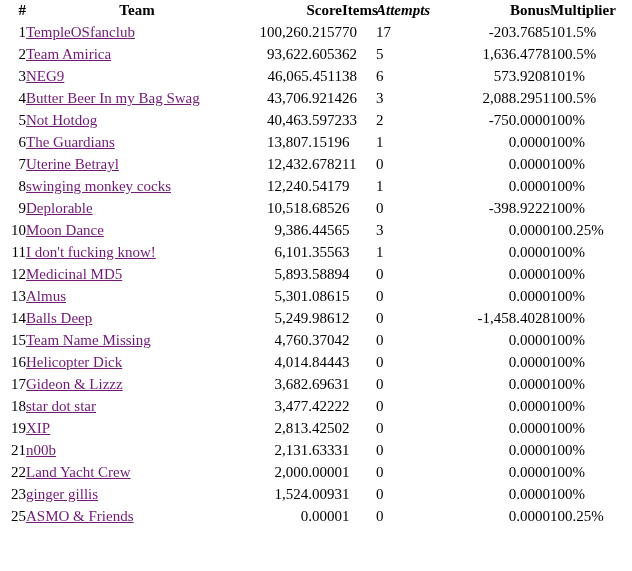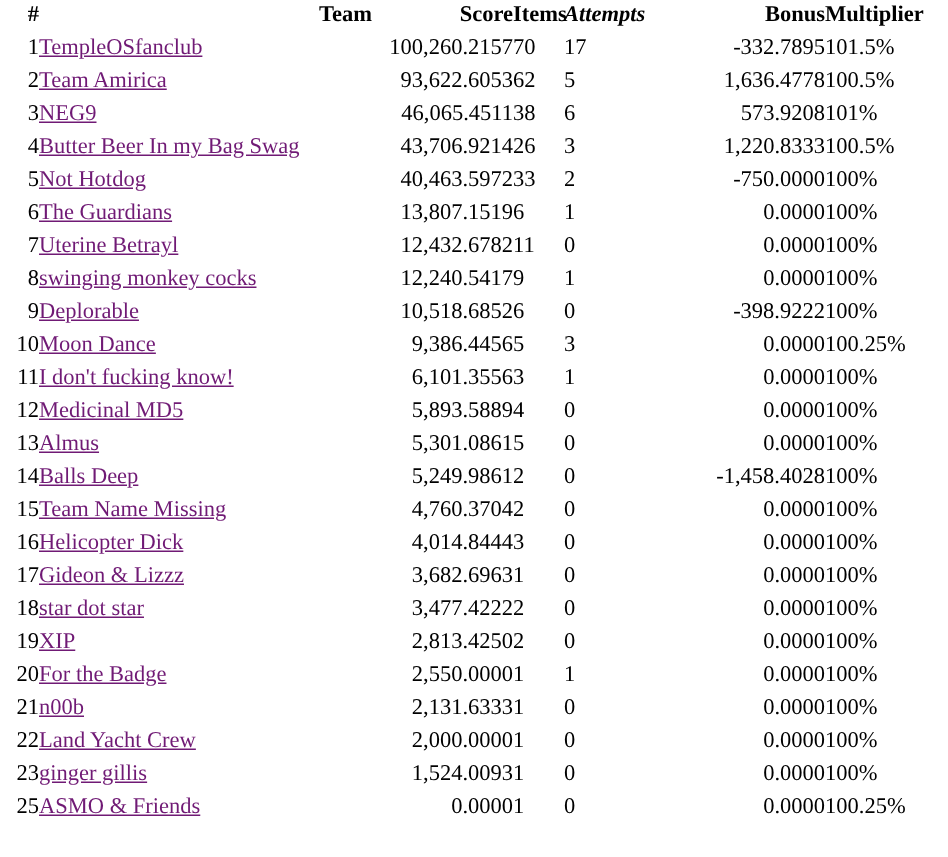--- a/index.html
+++ b/index.html
@@ -48,21 +48,21 @@
   
   .col-rank      { width: 26px; }
   .col-team      { width: 222px; }
   .col-score     { width: 94px; }
   .col-items     { width: 34px; }
   .col-attempts  { width: 78px; }
   .col-bonus     { width: 96px; }
   .col-mult      { width: 82px; }
 
   th.col-rank     { text-align: right;  padding-right: 5px; }
-  th.col-team     { text-align: right; padding-right: 0; }
+  th.col-team     { text-align: center; padding-right: 0; }
   th.col-score    { text-align: right;  padding-right: 2px; }
   th.col-items    { text-align: left;   padding-left: 2px; }
   th.col-attempts { text-align: left;   padding-left: 0; font-style: italic; }
   th.col-bonus    { text-align: right;  padding-right: 4px; }
   th.col-mult     { text-align: left;   padding-left: 4px; }
 
   td.cell-rank     { text-align: right;  padding-right: 5px; }
   td.cell-team     { text-align: left;   padding-left: 0; }
   td.cell-score    { text-align: right;  padding-right: 2px; }
   td.cell-items    { text-align: left;   padding-left: 2px; }
@@ -99,21 +99,21 @@
       <th class="col-mult">Multiplier</th>
     </tr>
   </thead>
   <tbody id="scoreboard-body">
       <tr>
         <td class="cell-rank">1</td>
         <td class="cell-team"><a class="team-link" href="#">TempleOSfanclub</a></td>
         <td class="cell-score">100,260.2157</td>
         <td class="cell-items">70</td>
         <td class="cell-attempts">17</td>
-        <td class="cell-bonus">-332.7895</td>
+        <td class="cell-bonus">-203.7685</td>
         <td class="cell-mult">101.5%</td>
       </tr>
       <tr>
         <td class="cell-rank">2</td>
         <td class="cell-team"><a class="team-link" href="#">Team Amirica</a></td>
         <td class="cell-score">93,622.6053</td>
         <td class="cell-items">62</td>
         <td class="cell-attempts">5</td>
         <td class="cell-bonus">1,636.4778</td>
         <td class="cell-mult">100.5%</td>
@@ -126,21 +126,21 @@
         <td class="cell-attempts">6</td>
         <td class="cell-bonus">573.9208</td>
         <td class="cell-mult">101%</td>
       </tr>
       <tr>
         <td class="cell-rank">4</td>
         <td class="cell-team"><a class="team-link" href="#">Butter Beer In my Bag Swag</a></td>
         <td class="cell-score">43,706.9214</td>
         <td class="cell-items">26</td>
         <td class="cell-attempts">3</td>
-        <td class="cell-bonus">1,220.8333</td>
+        <td class="cell-bonus">2,088.2951</td>
         <td class="cell-mult">100.5%</td>
       </tr>
       <tr>
         <td class="cell-rank">5</td>
         <td class="cell-team"><a class="team-link" href="#">Not Hotdog</a></td>
         <td class="cell-score">40,463.5972</td>
         <td class="cell-items">33</td>
         <td class="cell-attempts">2</td>
         <td class="cell-bonus">-750.0000</td>
         <td class="cell-mult">100%</td>
@@ -265,29 +265,20 @@
       <tr>
         <td class="cell-rank">19</td>
         <td class="cell-team"><a class="team-link" href="#">XIP</a></td>
         <td class="cell-score">2,813.4250</td>
         <td class="cell-items">2</td>
         <td class="cell-attempts">0</td>
         <td class="cell-bonus">0.0000</td>
         <td class="cell-mult">100%</td>
       </tr>
       <tr>
-        <td class="cell-rank">20</td>
-        <td class="cell-team"><a class="team-link" href="#">For the Badge</a></td>
-        <td class="cell-score">2,550.0000</td>
-        <td class="cell-items">1</td>
-        <td class="cell-attempts">1</td>
-        <td class="cell-bonus">0.0000</td>
-        <td class="cell-mult">100%</td>
-      </tr>
-      <tr>
         <td class="cell-rank">21</td>
         <td class="cell-team"><a class="team-link" href="#">n00b</a></td>
         <td class="cell-score">2,131.6333</td>
         <td class="cell-items">1</td>
         <td class="cell-attempts">0</td>
         <td class="cell-bonus">0.0000</td>
         <td class="cell-mult">100%</td>
       </tr>
       <tr>
         <td class="cell-rank">22</td>

